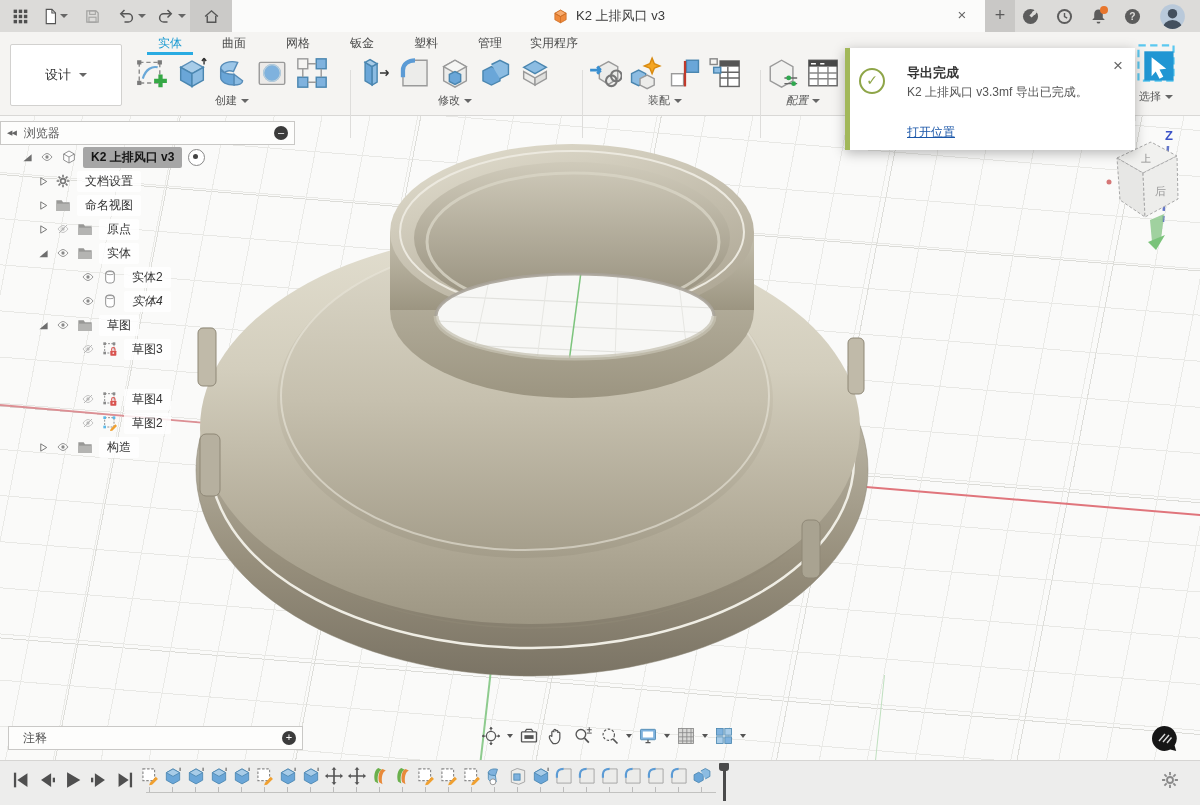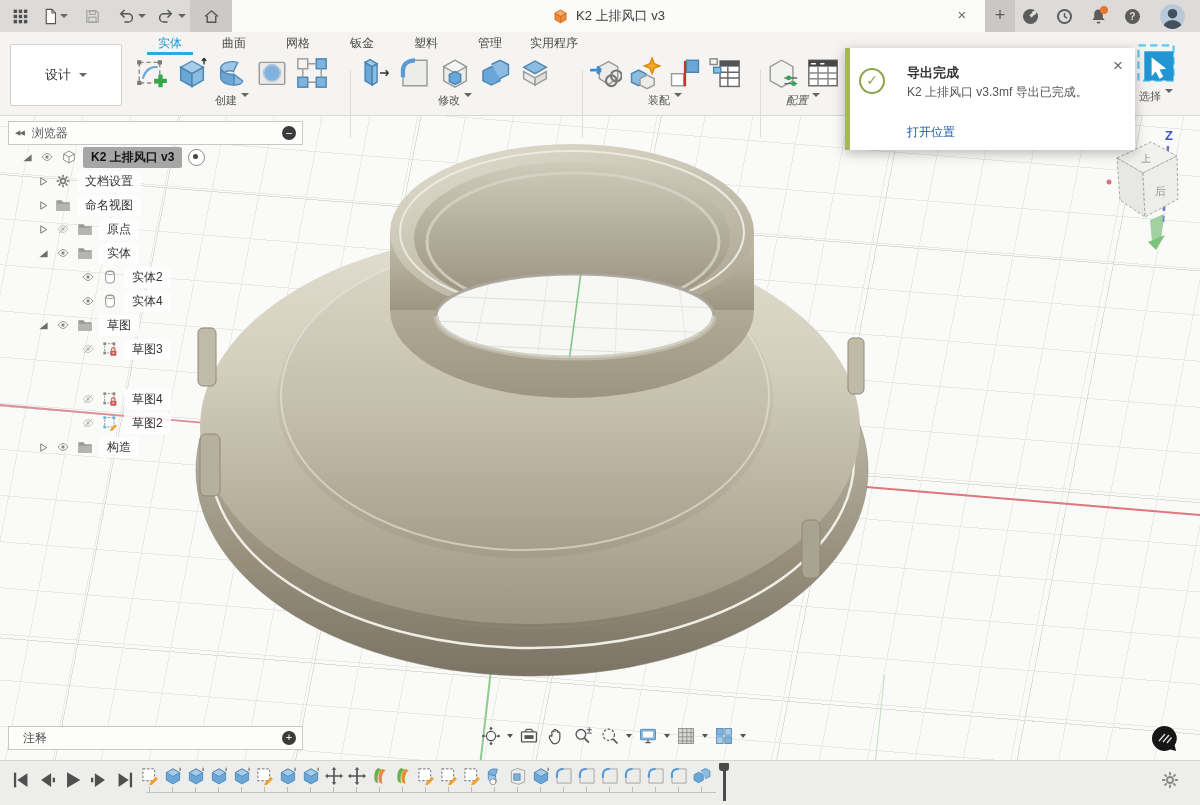--- a/index.html
+++ b/index.html
@@ -20,54 +20,54 @@
   .ribbon{position:absolute;top:32px;left:0;width:1200px;height:83px;background:#f5f4f2;border-bottom:1px solid #d9d8d6;z-index:30}
   .ws-box{position:absolute;left:10px;top:12px;width:110px;height:60px;background:#fff;border:1px solid #d2d1cf;border-radius:2px;
           display:flex;align-items:center;justify-content:center;gap:8px;font-size:13px;color:#333;cursor:pointer}
   .rtabs{position:absolute;left:138px;top:2px;display:flex}
   .rtab{width:64px;text-align:center;font-size:12px;color:#4a4a4a;height:18px;line-height:18px;cursor:pointer;position:relative;white-space:nowrap}
   .rtab.active{color:#1b9ad2}
   .rtab.active::after{content:"";position:absolute;left:9px;right:9px;bottom:-3px;height:3px;background:#29abe2}
   .rgroup{position:absolute;top:24px;text-align:center}
   .rg-icons{display:flex;gap:6px;justify-content:center;align-items:center}
   .ricon{width:34px;height:34px;cursor:pointer}
-  .rg-label{margin-top:3px;font-size:11px;color:#555;display:flex;justify-content:center;gap:4px;cursor:pointer}
+  .rg-label{margin-top:3px;font-size:11px;color:#555;display:flex;align-items:center;justify-content:center;gap:4px;cursor:pointer}
   .vsep{position:absolute;top:38px;height:68px;width:1px;background:#dedddb}
   .sel-group{position:absolute;left:1126px;top:44px;width:60px;text-align:center;z-index:31}
   
   .vp{position:absolute;top:115px;left:0;width:1200px;height:645px;background:#fafaf9;overflow:hidden;z-index:1}
   .grid-a,.grid-b{position:absolute;left:-350px;top:-350px;width:2000px;height:1400px}
   .grid-a{transform:rotate(4.6deg);background-image:repeating-linear-gradient(to bottom,#e8e8e5 0 1px,transparent 1px 46px),repeating-linear-gradient(to bottom,#dcdcd8 0 1px,transparent 1px 231px)}
   .grid-b{transform:rotate(11deg);background-image:repeating-linear-gradient(to right,#eaeae7 0 1px,transparent 1px 47px),repeating-linear-gradient(to right,#dededa 0 1px,transparent 1px 236px)}
   .axis{position:absolute}
   .ax-red-l{left:0;top:289px;width:208px;height:2px;background:#dc8f94;transform:rotate(5deg);transform-origin:left center}
   .ax-red-r{left:866px;top:371px;width:336px;height:2px;background:#e0757c;transform:rotate(4.8deg);transform-origin:left center}
   .ax-green{left:492px;top:537px;width:2px;height:112px;background:#8ecb8e;transform:rotate(6.5deg);transform-origin:top center}
   .ax-green-f{left:884px;top:560px;width:1px;height:88px;background:#bfe0bf;transform:rotate(6deg);transform-origin:top center}
   
   .panel-bar{position:absolute;height:22px;background:#fdfdfc;border:1px solid #c9c8c6;display:flex;align-items:center;font-size:12px;color:#555;z-index:10}
-  .browser-bar{left:8px;top:6px;width:293px}
+  .browser-bar{left:0;top:6px;width:293px}
   .comments-bar{left:8px;top:611px;width:293px}
   .bar-circle{margin-left:auto;margin-right:6px;width:14px;height:14px;border-radius:50%;background:#3b3b3b;color:#fff;font-size:11px;line-height:13px;text-align:center;cursor:pointer}
   .tree{position:absolute;left:8px;top:30px;z-index:9}
   .tree-row{height:24px;display:flex;align-items:center;gap:6px}
   .t-exp{width:11px;height:11px;cursor:pointer;flex:0 0 auto}
   .t-eye{width:16px;height:12px;cursor:pointer;flex:0 0 auto}
   .t-ic{width:16px;height:16px;flex:0 0 auto}
   .t-label{background:rgba(255,255,255,.82);border-radius:2px;padding:2px 8px;font-size:12px;color:#333;white-space:nowrap;cursor:pointer}
   .t-label.sel{background:#a6a6a6;color:#141414;font-weight:bold}
   .t-radio{width:15px;height:15px;border-radius:50%;background:#fff;border:1px solid #888;position:relative;cursor:pointer}
   .t-radio::after{content:"";position:absolute;left:4px;top:4px;width:5px;height:5px;border-radius:50%;background:#444}
   
   .popup{position:absolute;left:845px;top:48px;width:290px;height:102px;background:#fff;box-shadow:0 3px 12px rgba(0,0,0,.28);z-index:60}
   .popup .strip{position:absolute;left:0;top:0;bottom:0;width:5px;background:#a2b85a}
   .popup .chk{position:absolute;left:14px;top:20px;width:22px;height:22px;border:2px solid #8ea548;border-radius:50%;color:#8ea548;font-size:14px;text-align:center;line-height:21px}
   .popup .ttl{position:absolute;left:62px;top:16px;font-size:13px;font-weight:bold;color:#333}
   .popup .bod{position:absolute;left:62px;top:36px;width:200px;font-size:12px;color:#555;line-height:17px}
-  .popup .lnk{position:absolute;left:62px;top:76px;font-size:12px;color:#1a56a8;cursor:pointer}
+  .popup .lnk{position:absolute;left:62px;top:76px;font-size:12px;color:#1a56a8;text-decoration:underline;cursor:pointer}
   .popup .cls{position:absolute;right:12px;top:8px;font-size:17px;color:#666;cursor:pointer}
   
   .navbar{position:absolute;left:480px;top:610px;display:flex;align-items:center;gap:5px;z-index:10}
   .nv{width:22px;height:22px;cursor:pointer;display:flex;align-items:center;justify-content:center}
   .nv-caret{width:0;height:0;border-left:3.5px solid transparent;border-right:3.5px solid transparent;border-top:4px solid #555;cursor:pointer}
   .assist{position:absolute;left:1151px;top:610px;width:27px;height:27px;z-index:10;cursor:pointer}
   
   .tlbar{position:absolute;left:0;top:760px;width:1200px;height:45px;background:#ededec;border-top:1px solid #d6d5d3;z-index:20}
   .play{position:absolute;left:10px;top:8px;display:flex;gap:4px}
   .pbtn{width:22px;height:22px;cursor:pointer}
@@ -564,21 +564,21 @@
           </svg>
         </span>
         <span class="t-ic">
           <svg viewBox="0 0 24 24" width="100%" height="100%">
             <rect x="5.5" y="3" width="13" height="18" rx="4.5" fill="#fff" stroke="#8a8a8a" stroke-width="1.4"></rect>
             <ellipse cx="12" cy="6.2" rx="6.4" ry="2.4" fill="none" stroke="#8a8a8a" stroke-width="1.2"></ellipse>
           </svg>
         </span>
         <span class="t-label">实体2</span>
       </div>
-      <div class="tree-row" style="padding-left: 72px;">
+      <div class="tree-row" style="padding-left: 72px; font-style: italic;">
         <span class="t-eye">
           <svg viewBox="0 0 24 24" width="100%" height="100%">
             <path d="M2 12c3-4.5 8-7 10-7s7 2.5 10 7c-3 4.5-8 7-10 7s-7-2.5-10-7z" fill="none" stroke="#8a8a8a" stroke-width="1.8"></path>
             <circle cx="12" cy="12" r="3.3" fill="#8a8a8a"></circle>
           </svg>
         </span>
         <span class="t-ic">
           <svg viewBox="0 0 24 24" width="100%" height="100%">
             <rect x="5.5" y="3" width="13" height="18" rx="4.5" fill="#fff" stroke="#8a8a8a" stroke-width="1.4"></rect>
             <ellipse cx="12" cy="6.2" rx="6.4" ry="2.4" fill="none" stroke="#8a8a8a" stroke-width="1.2"></ellipse>

